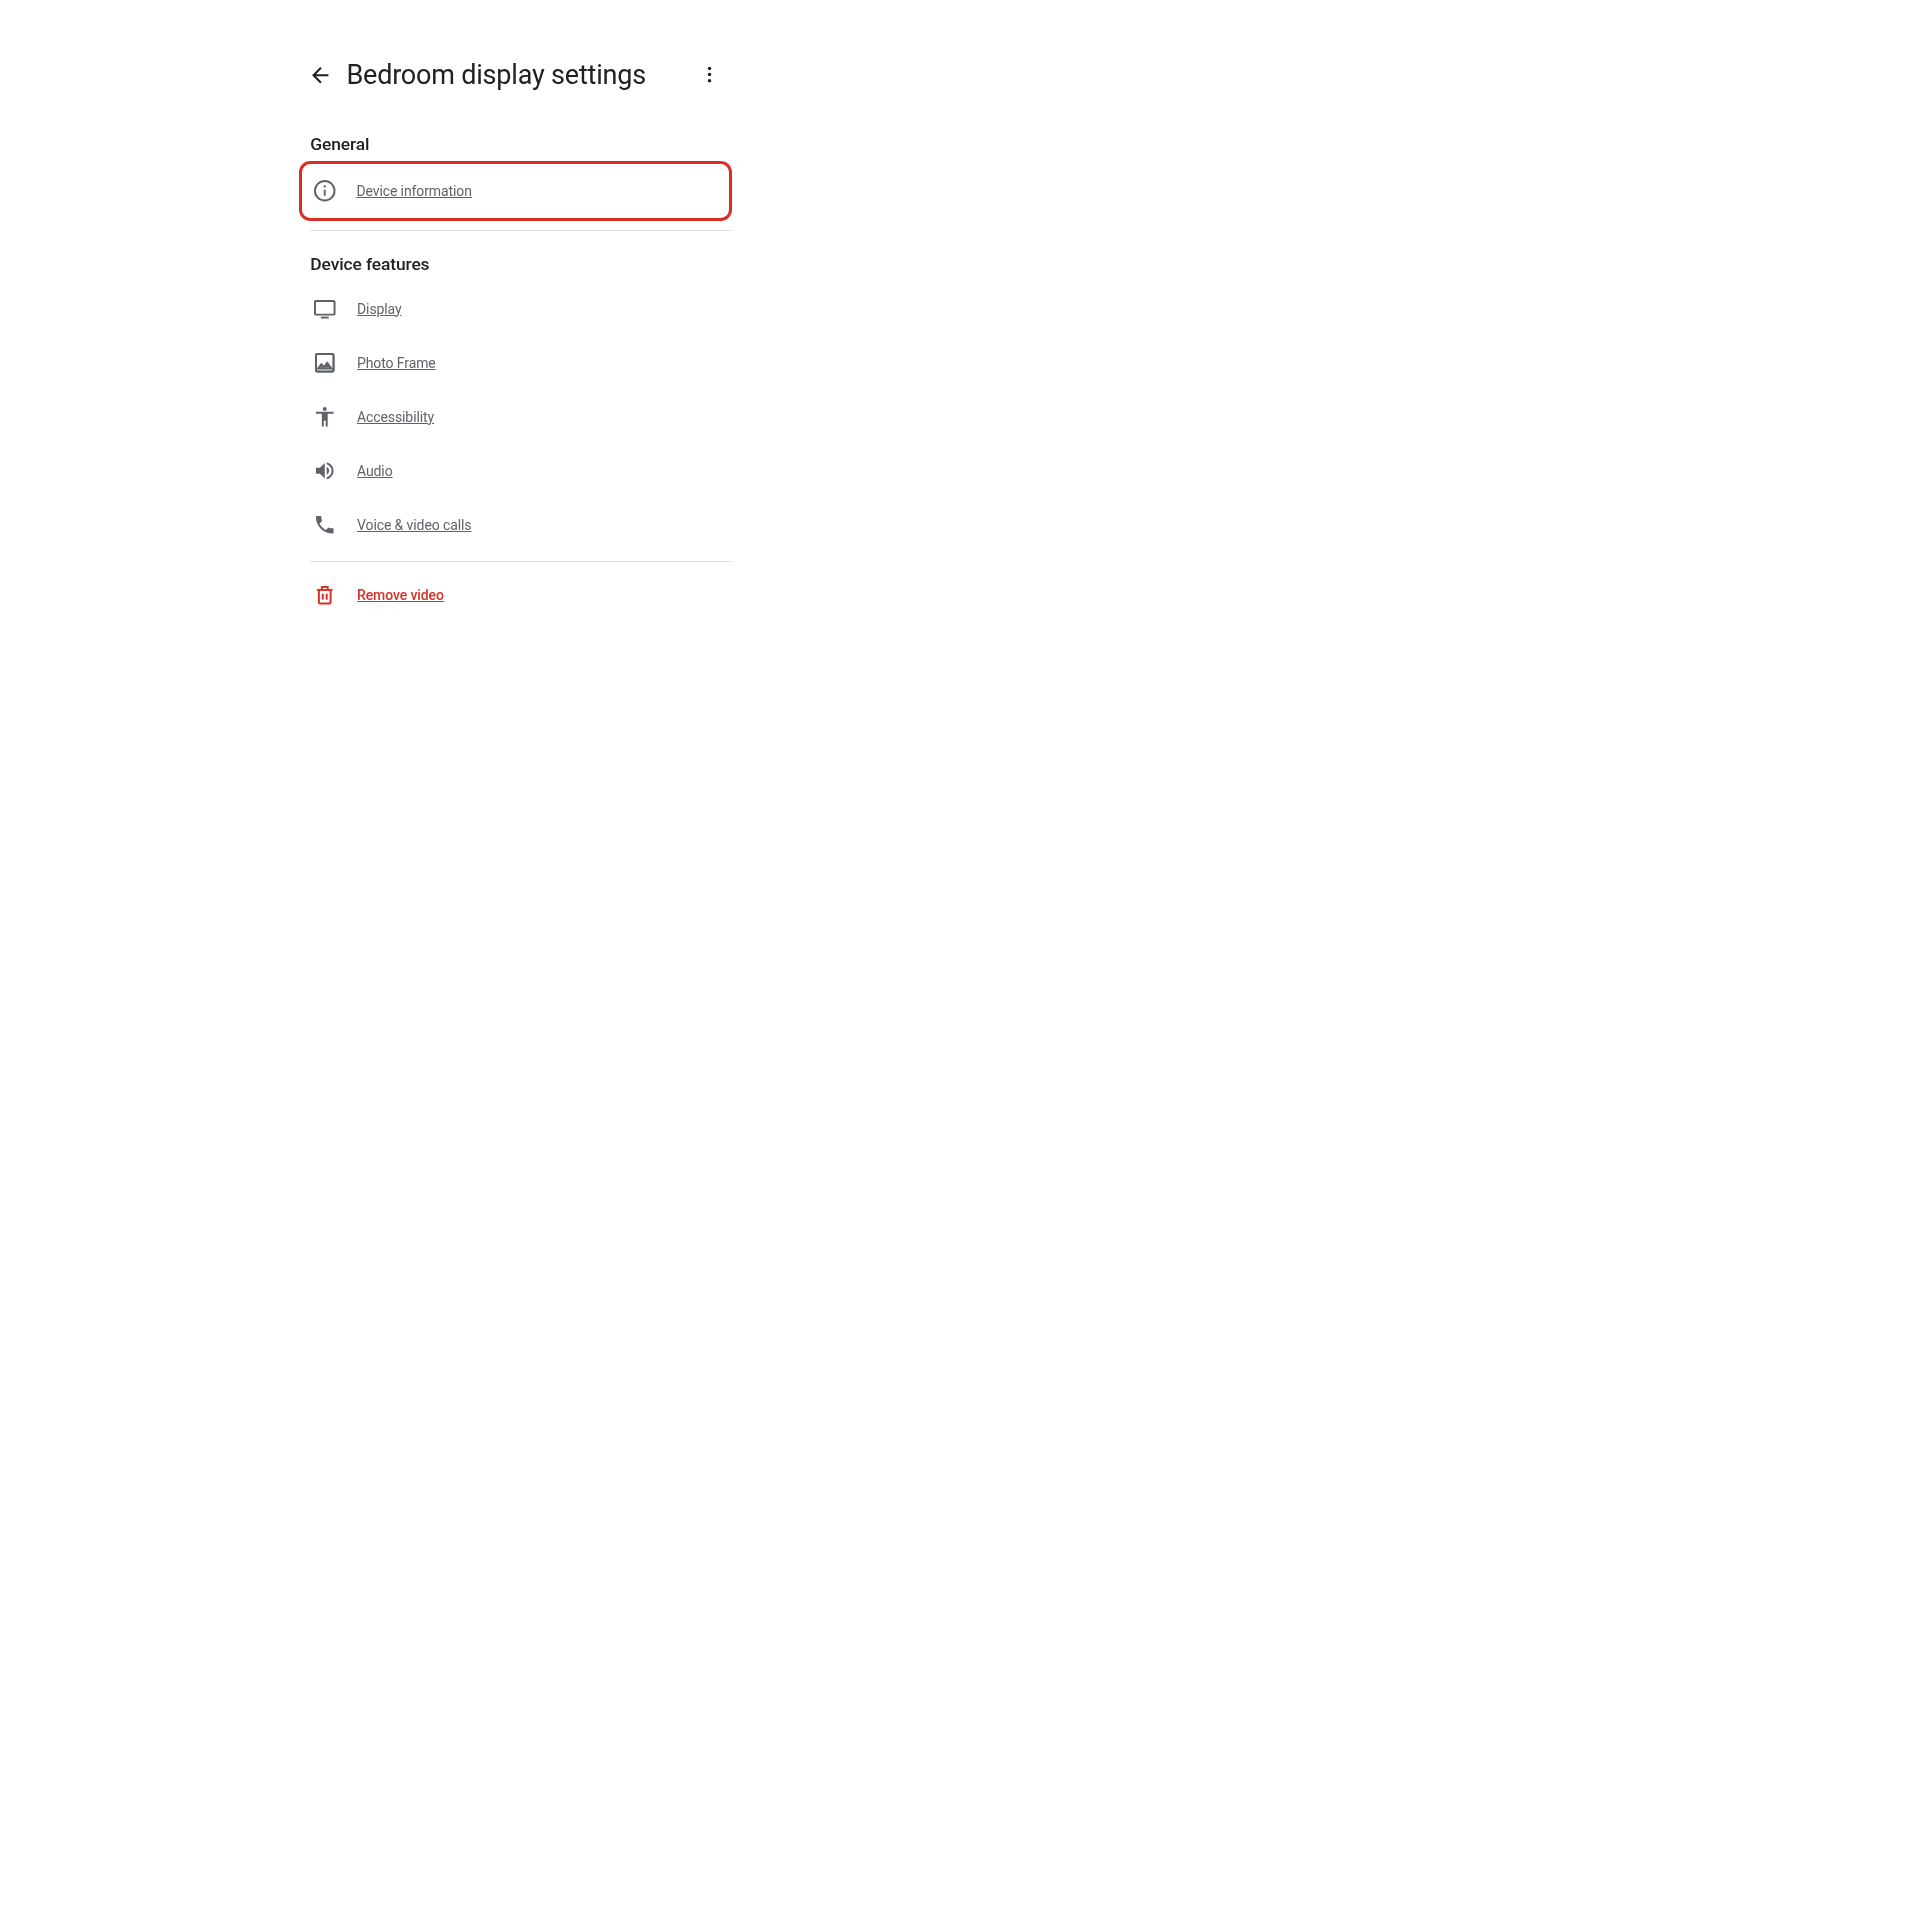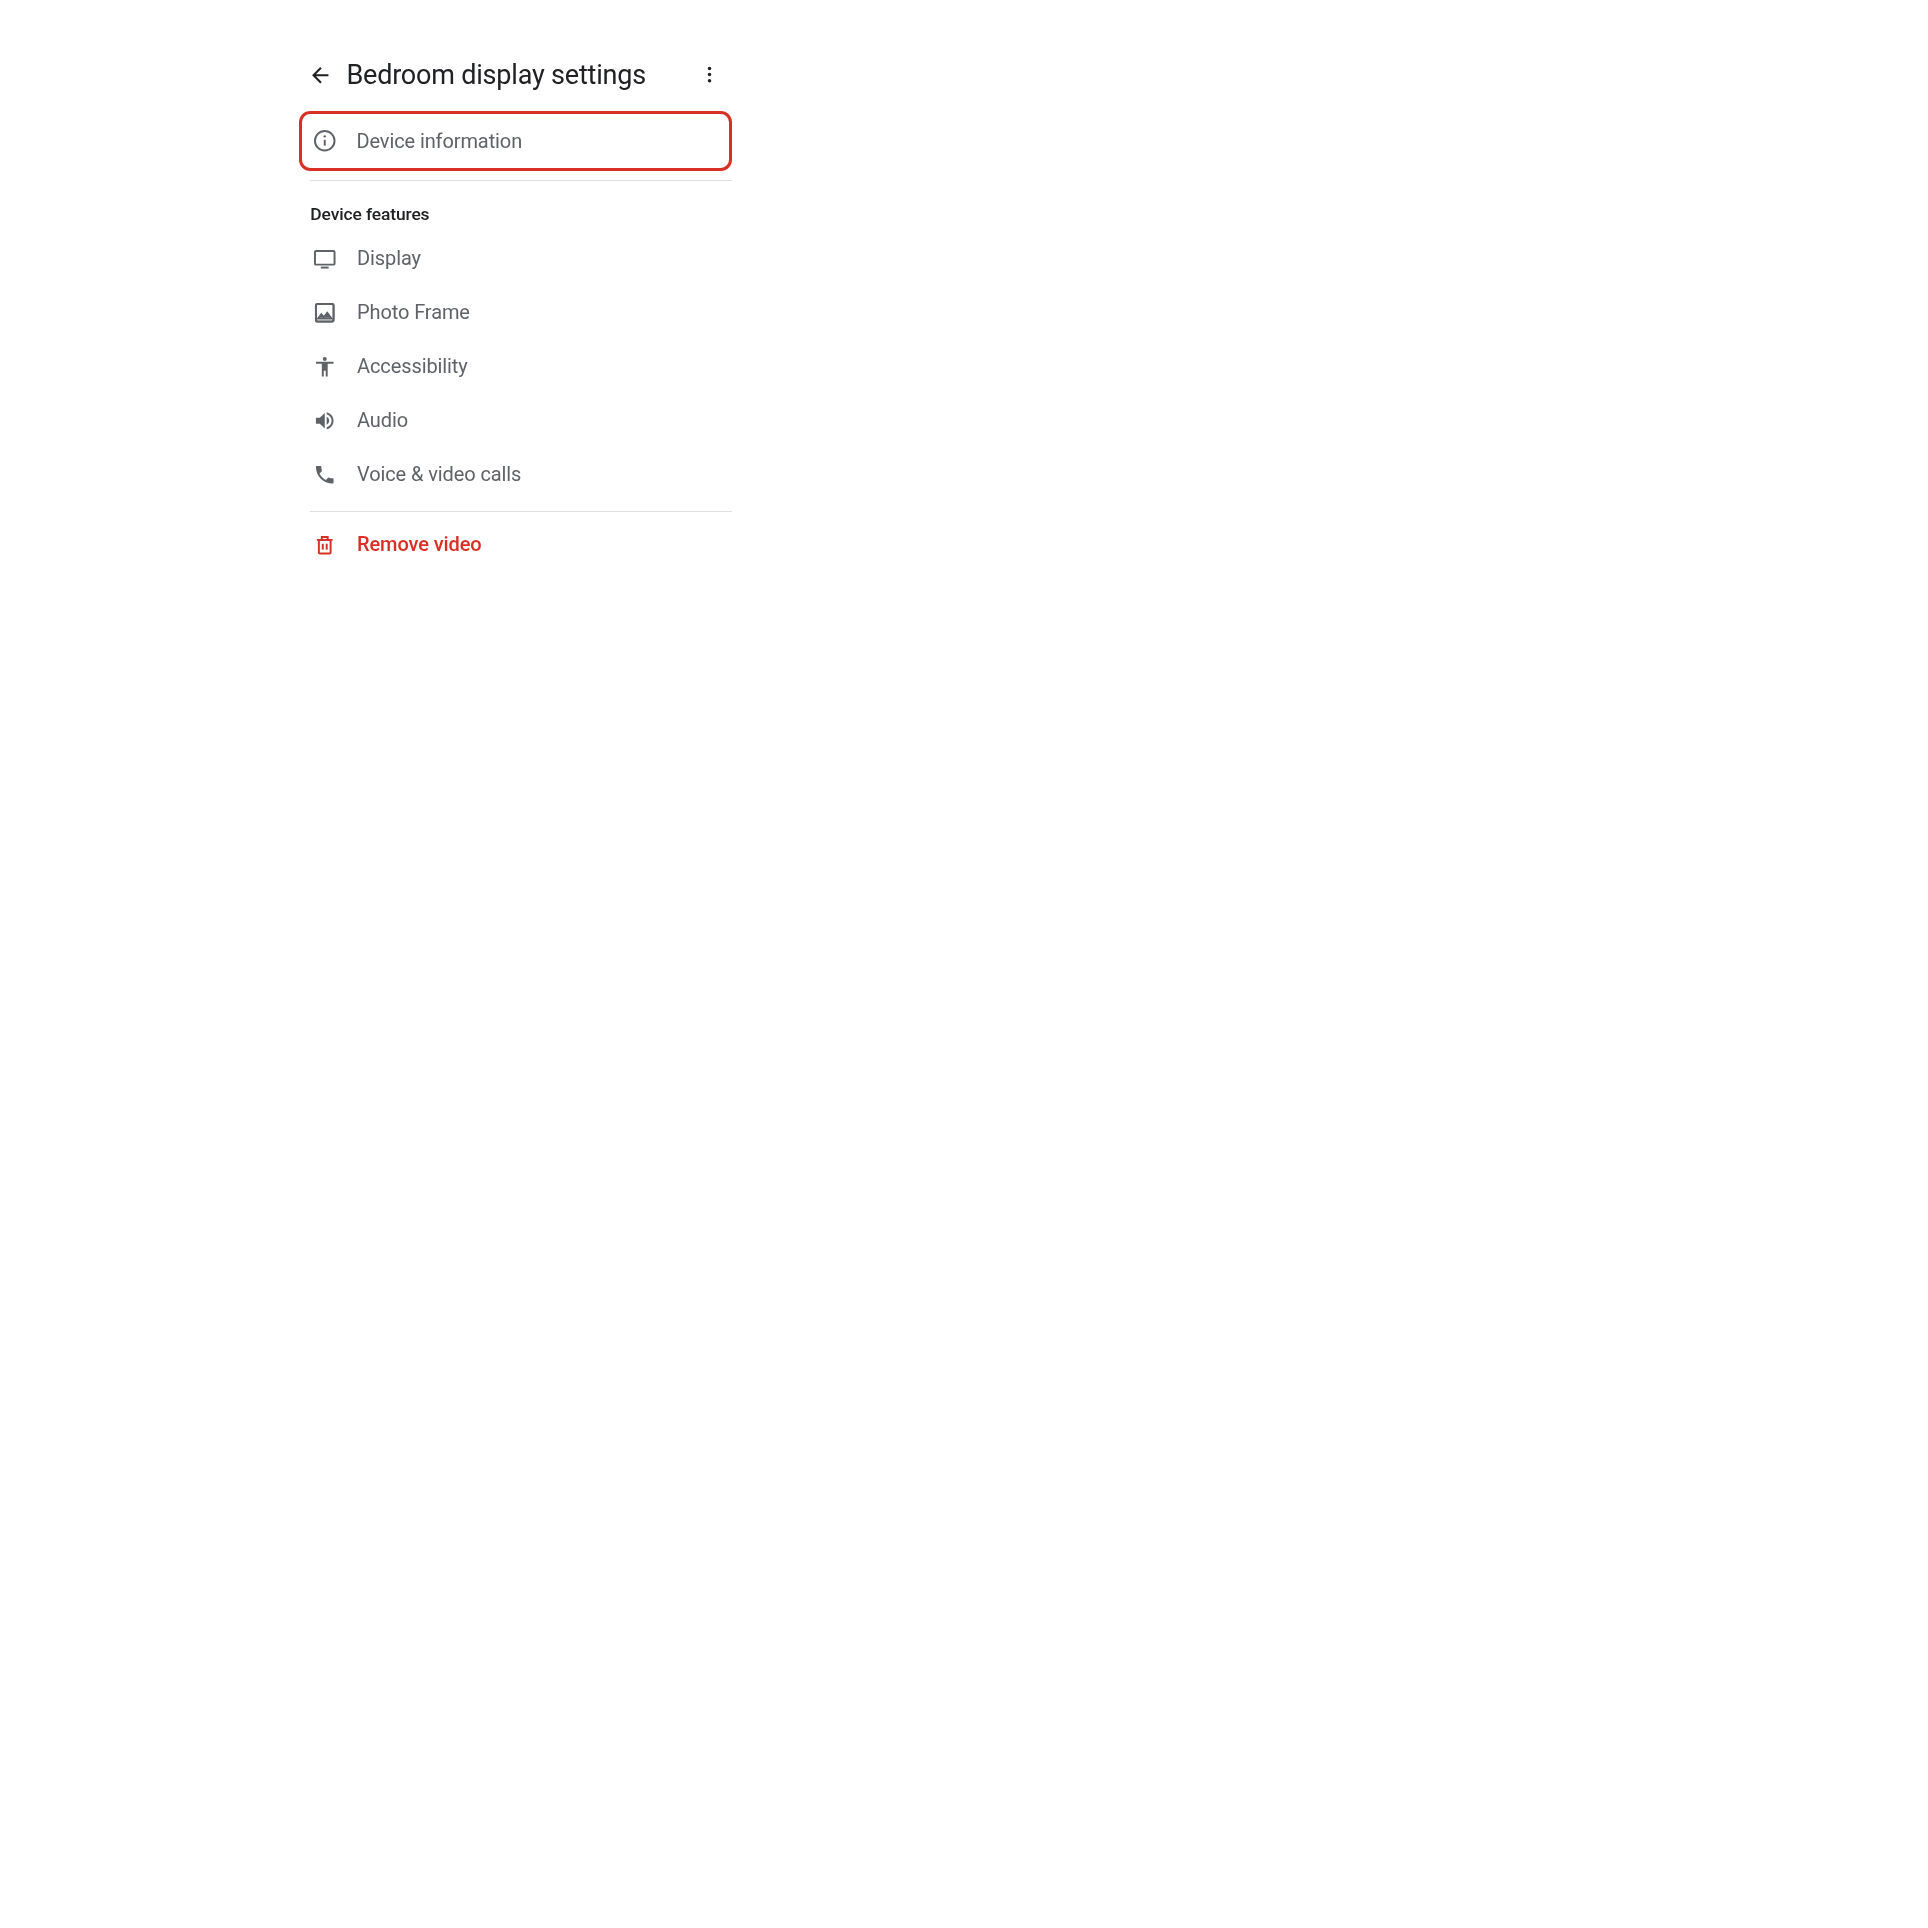--- a/index.html
+++ b/index.html
@@ -83,24 +83,25 @@
       justify-content: center;
       margin-right: 19px;
       flex-shrink: 0;
     }
     .list-item .icon-wrapper svg {
       width: 23.5px;
       height: 23.5px;
       fill: #5f6368;
     }
     .list-item-label {
-      font-size: 20px;
+      font-size: 14px;
       font-weight: 400;
       color: #5f6368;
       letter-spacing: -0.1px;
+      text-decoration: underline;
     }
     .divider {
       border: none;
       border-top: 0.9px solid #e0e0e0;
       margin: 9.4px 0 0 11.3px;
     }
     .highlight-box {
       border: 3.8px solid #d93025;
       border-radius: 11.3px;
       margin-bottom: 1.9px;
@@ -138,20 +139,21 @@
     <h1 class="page-title">Bedroom display settings</h1>
     <div class="more-button">
       <svg viewBox="0 0 24 24">
         <circle cx="12" cy="5" r="2" fill="#202124"></circle>
         <circle cx="12" cy="12" r="2" fill="#202124"></circle>
         <circle cx="12" cy="19" r="2" fill="#202124"></circle>
       </svg>
     </div>
   </div>
 
+  <div class="section-header">General</div>
 
   <div class="highlight-box">
     <div class="list-item">
       <div class="icon-wrapper info-icon">
         <svg viewBox="0 0 24 24">
           <circle cx="12" cy="12" r="10" fill="none" stroke="#5f6368" stroke-width="2"></circle>
           <line x1="12" y1="11" x2="12" y2="17" stroke="#5f6368" stroke-width="2"></line>
           <circle cx="12" cy="7.5" r="1.2" fill="#5f6368" stroke="none"></circle>
         </svg>
       </div>

